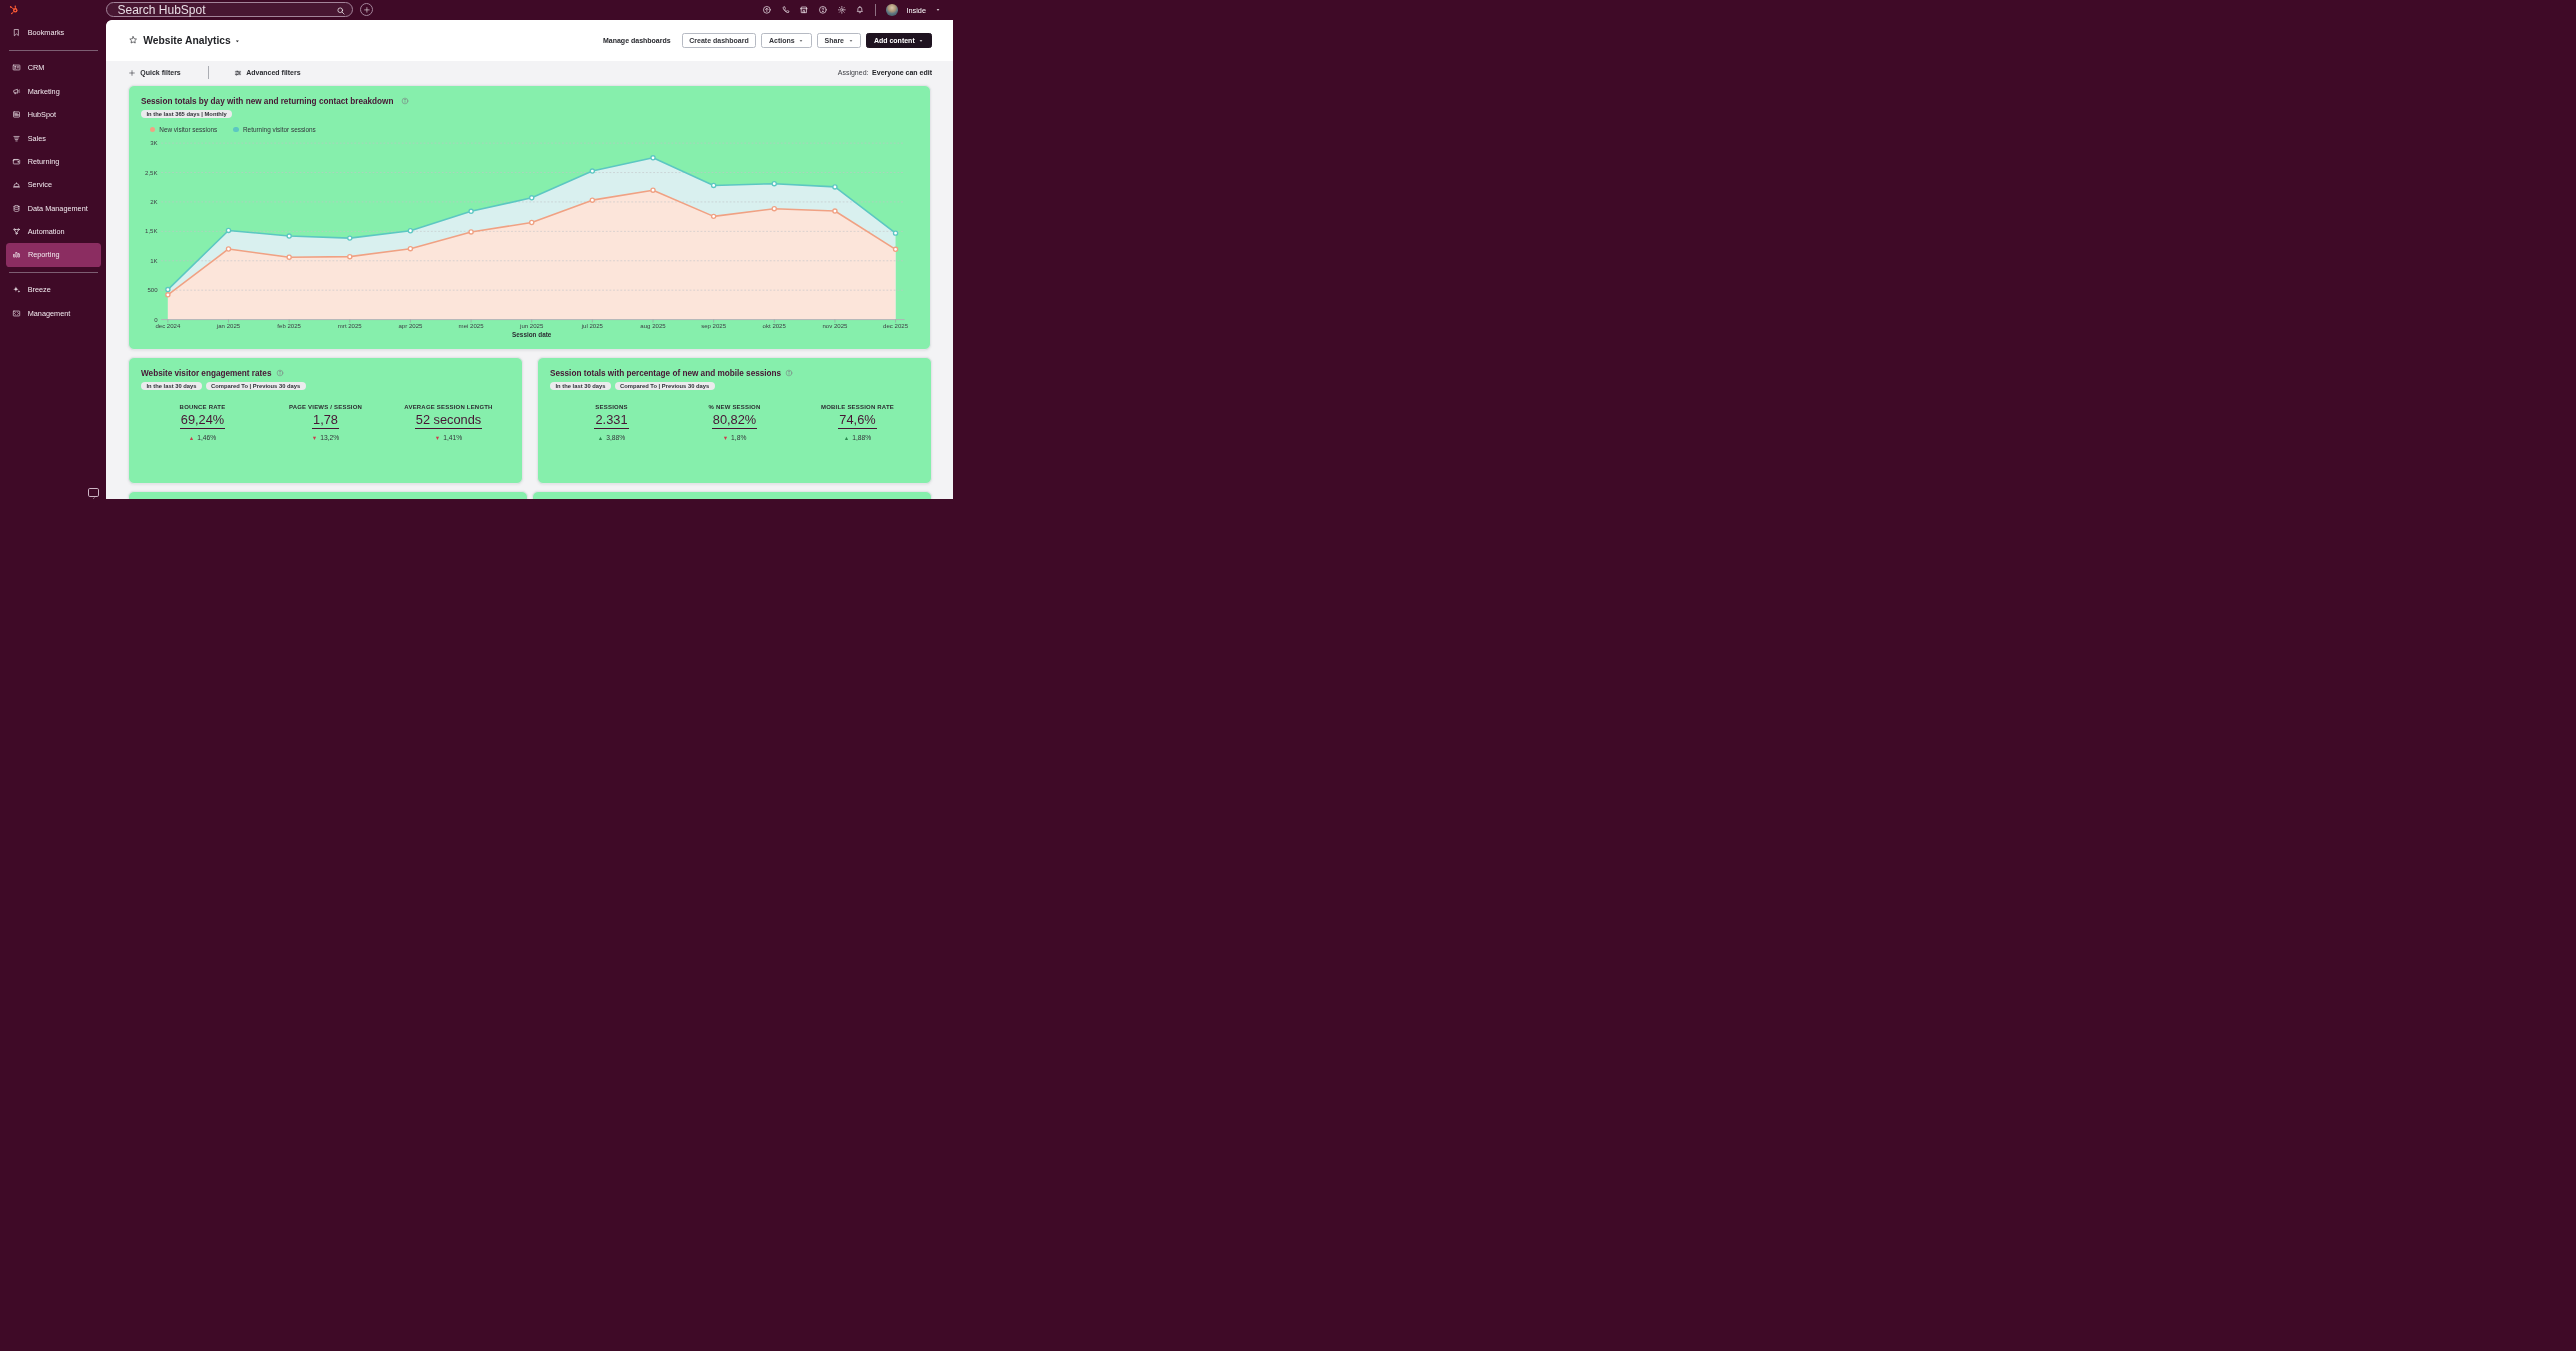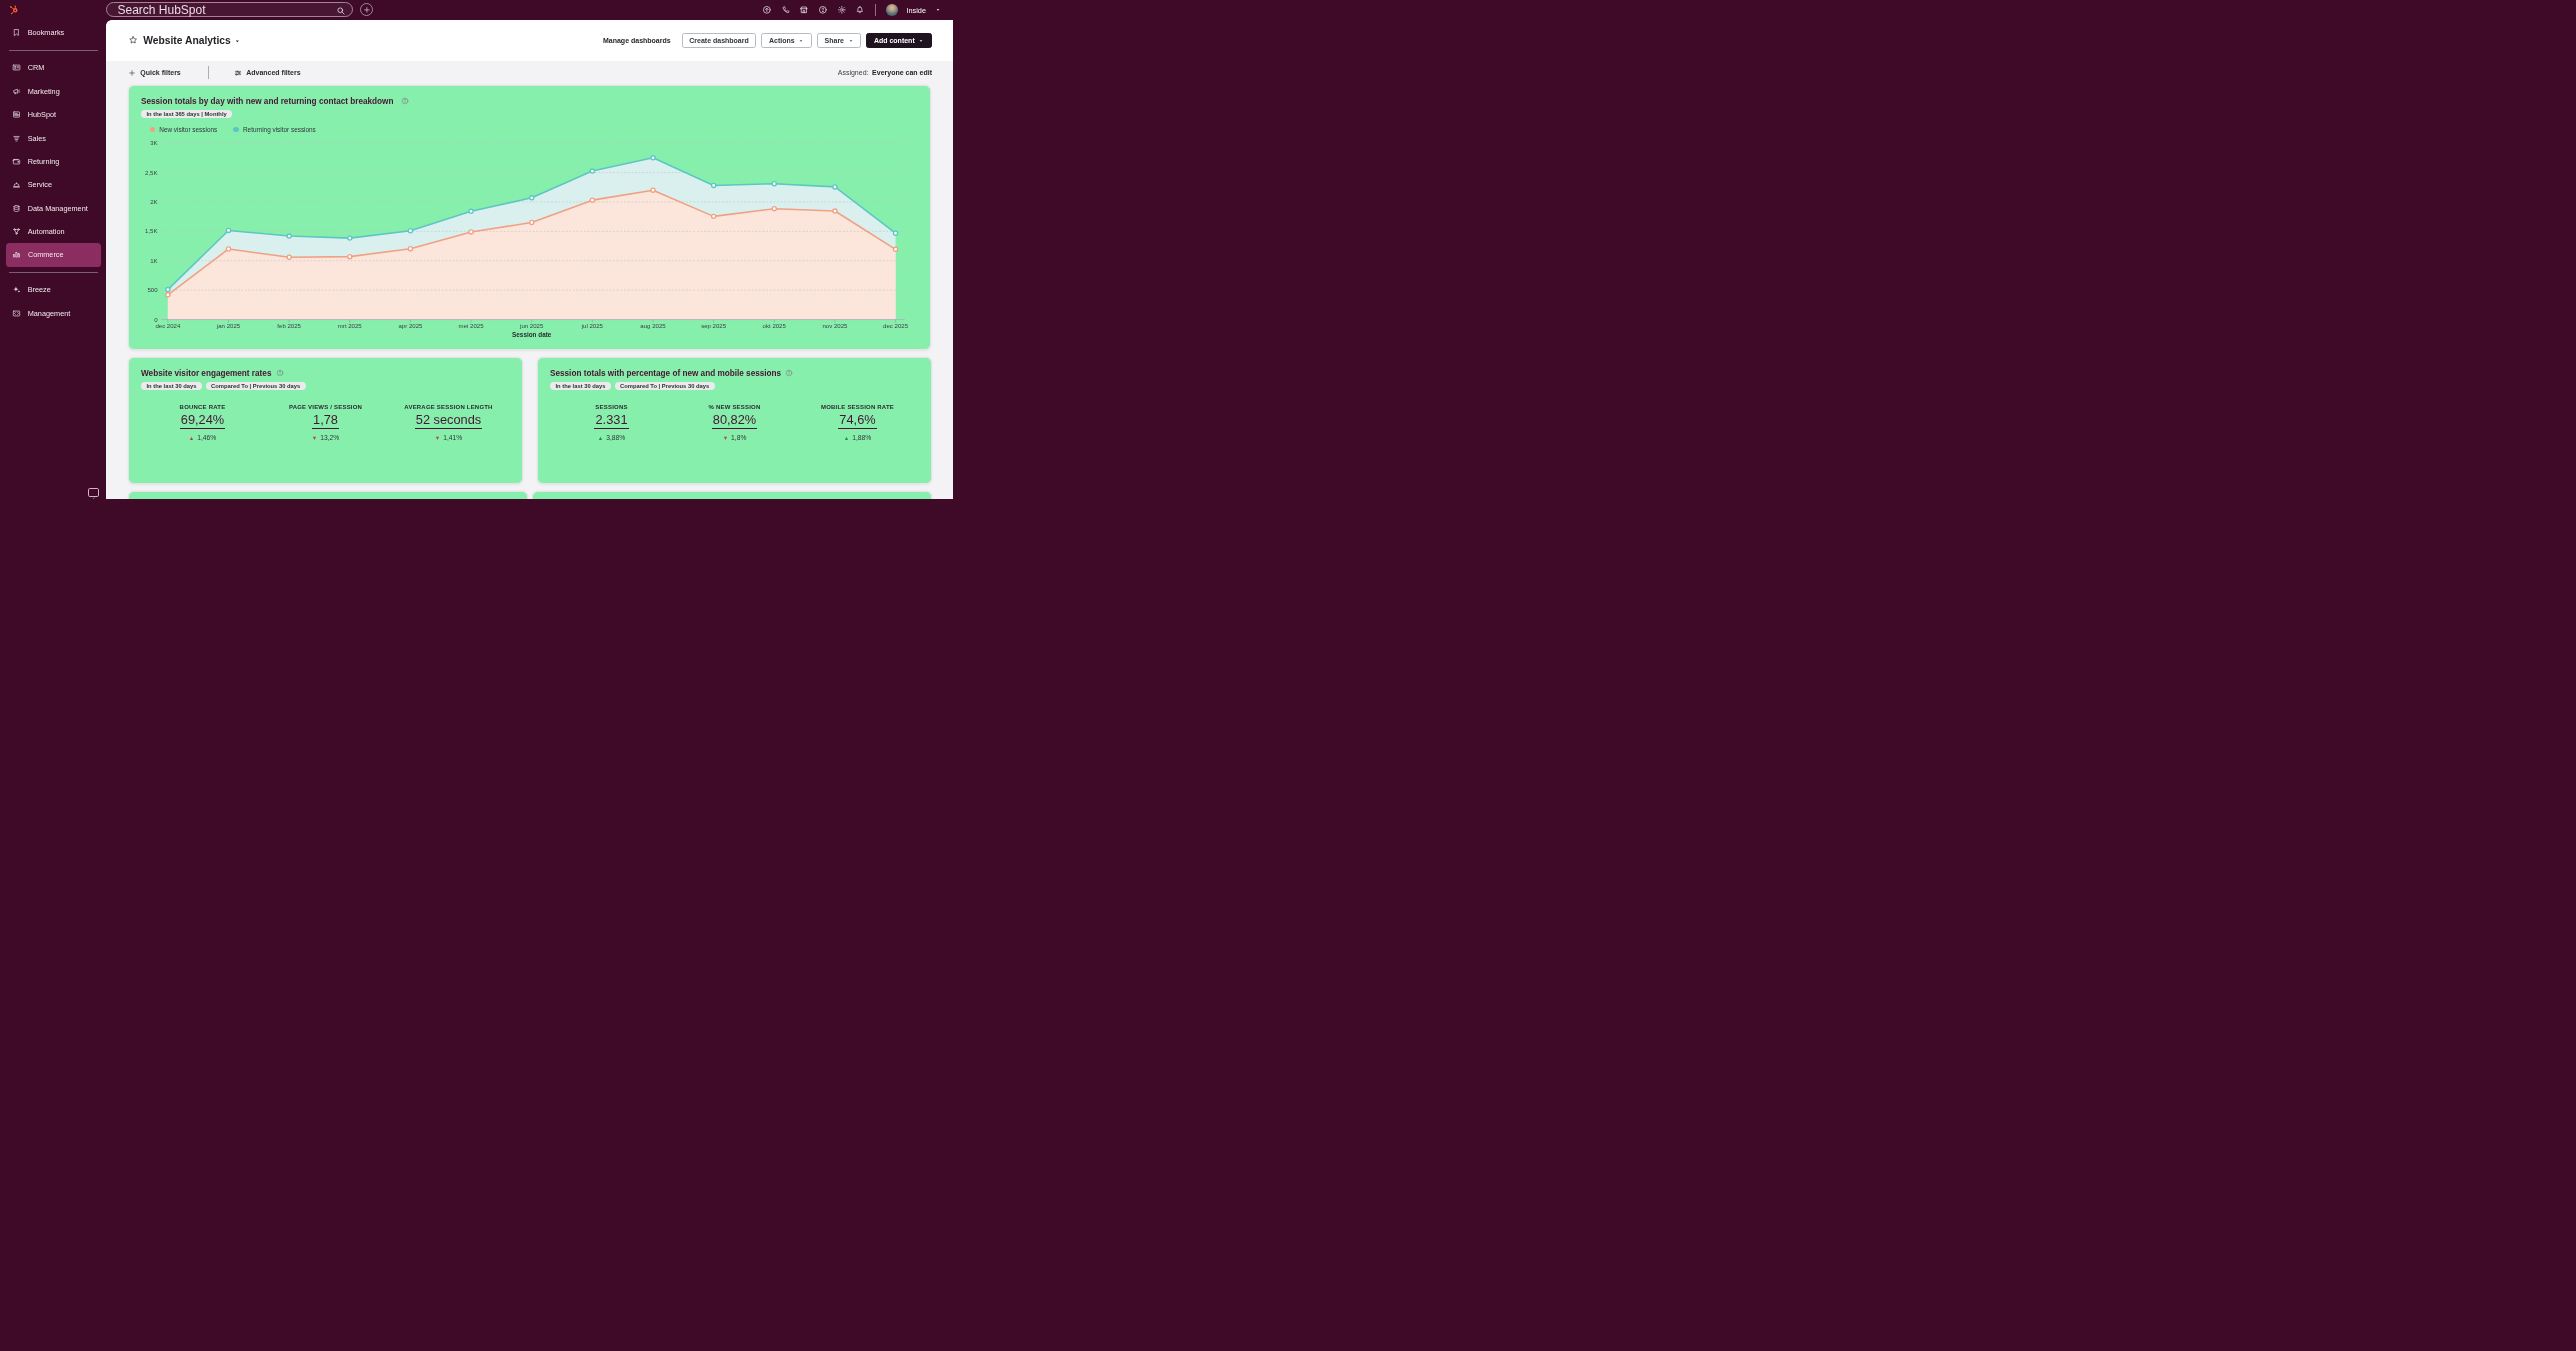--- a/index.html
+++ b/index.html
@@ -277,21 +277,21 @@
           <span class="nav-label">Automation</span>
         </div>
         <div class="nav-item active">
           <span class="nav-icon">
             <svg viewBox="0 0 24 24" fill="none" stroke="currentColor" stroke-width="1.7" stroke-linecap="round" stroke-linejoin="round">
               <rect x="4" y="12.5" width="3.6" height="6.5" rx=".5"></rect>
               <rect x="10.2" y="7" width="3.6" height="12" rx=".5"></rect>
               <rect x="16.4" y="10" width="3.6" height="9" rx=".5"></rect>
             </svg>
           </span>
-          <span class="nav-label">Commerce</span>
+          <span class="nav-label">Reporting</span>
         </div>
         <div class="nav-divider"></div>
         <div class="nav-item">
           <span class="nav-icon">
             <svg viewBox="0 0 24 24">
               <path d="M10.5 4l1.6 5.4L17.5 11l-5.4 1.6L10.5 18l-1.6-5.4L3.5 11l5.4-1.6z" fill="currentColor"></path>
               <path d="M18.5 13.5l.8 2.7 2.7.8-2.7.8-.8 2.7-.8-2.7-2.7-.8 2.7-.8z" fill="currentColor"></path>
             </svg>
           </span>
           <span class="nav-label">Breeze</span>

